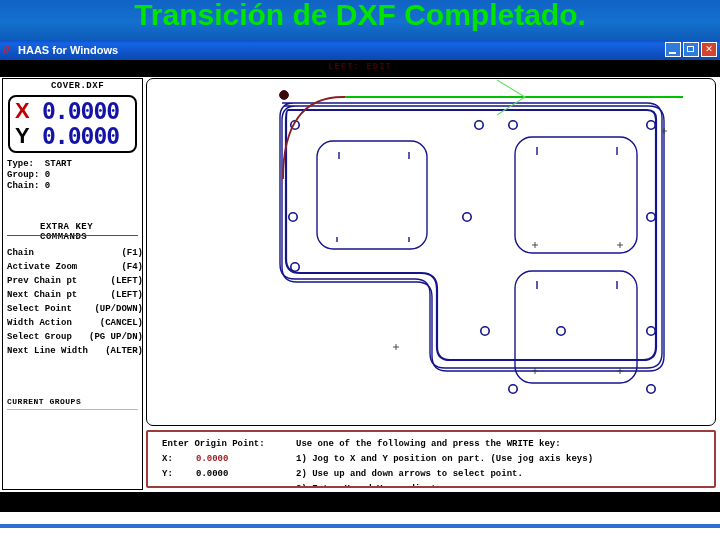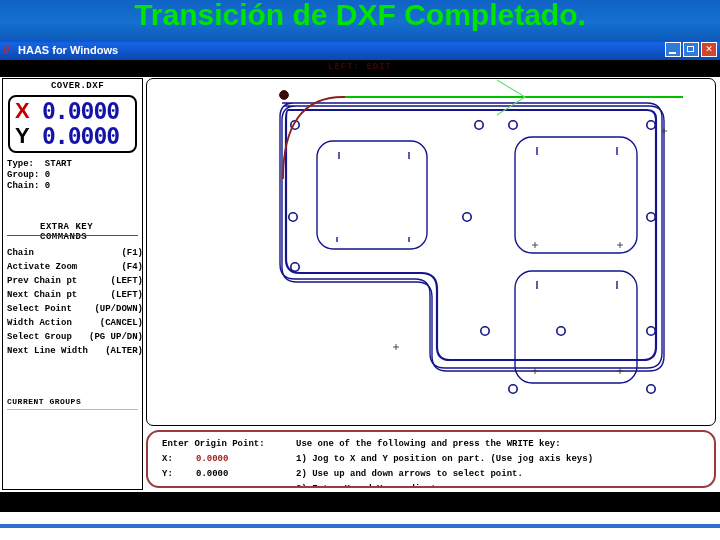--- a/index.html
+++ b/index.html
@@ -268,21 +268,21 @@
     overflow: hidden;
   }
   .draw-panel svg { display: block; }
 
   
   .prompt-panel {
     position: absolute;
     left: 146px; top: 370px;
     width: 570px; height: 58px;
     border: 2px solid #9b3b3b;
-    border-radius: 13px;
+    border-radius: 2px;
     box-sizing: border-box;
     background: #ffffff;
     overflow: hidden;
   }
   .pp-col-left {
     position: absolute;
     left: 14px; top: 5px;
     width: 150px;
   }
   .pp-col-right {

